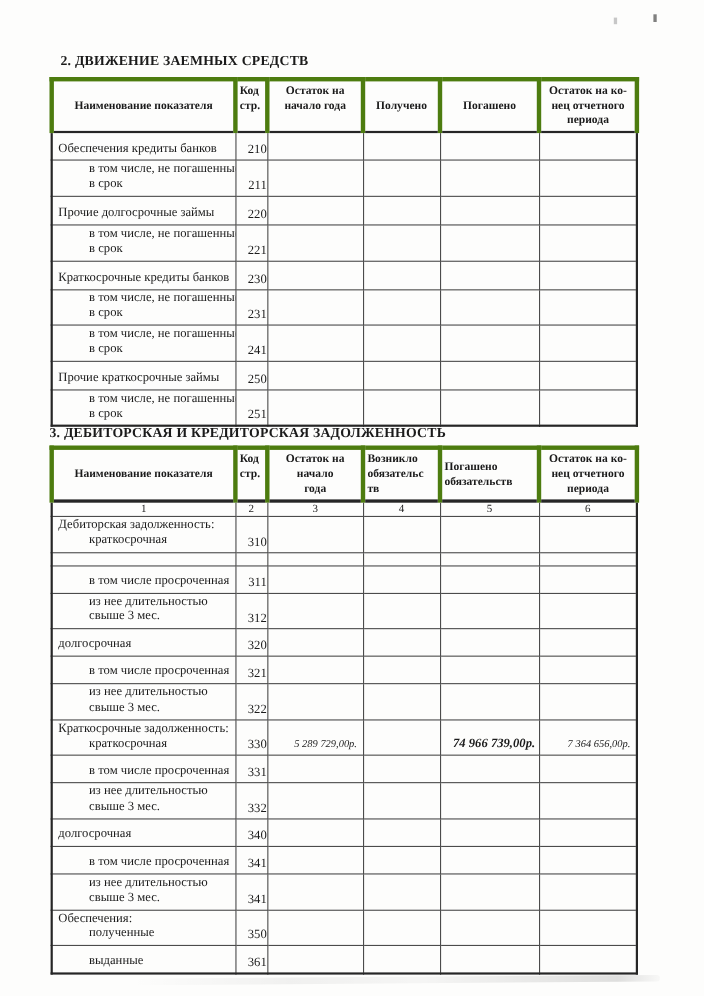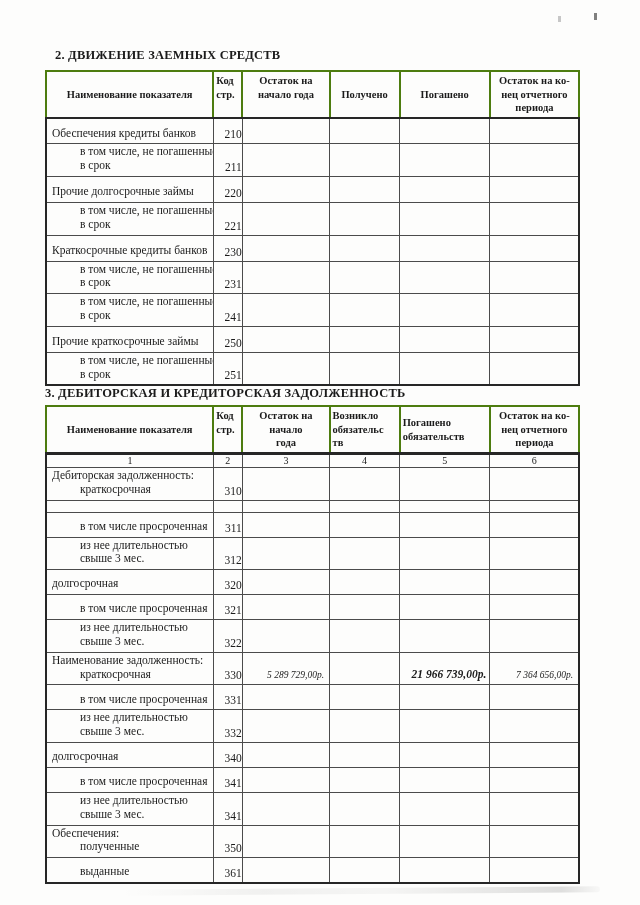--- a/index.html
+++ b/index.html
@@ -16,21 +16,21 @@
   .sec3-title{left:45px;top:386px;}
 
   table.doc-table{
     position:absolute;border-collapse:collapse;table-layout:fixed;
     width:535px;background:transparent;
   }
   .t1{left:45px;top:70px;}
   .t2{left:45px;top:405px;}
 
   .doc-table th{
-    border:2px solid #4d7c0f;
+    border:4px solid #4d7c0f;
     font-weight:bold;font-size:10.5px;line-height:1.3;
     white-space:pre-line;padding:2px 2px;overflow:hidden;
   }
   table.doc-table{border:2px solid #262626;}
   .t1 thead th{border-bottom:2px solid #262626;height:36px;}
   .t2 thead th{border-bottom:3px solid #262626;height:41px;}
 
   .th-center-mid{text-align:center;vertical-align:middle;}
   .th-center-top{text-align:center;vertical-align:top;}
   .th-left-top{text-align:left;vertical-align:top;padding-left:4px;}
@@ -307,27 +307,27 @@
           <div class="lbl ind">свыше 3 мес.</div>
         </td>
         <td class="code-cell">322</td>
         <td class="value-cell"></td>
         <td class="value-cell"></td>
         <td class="value-cell"></td>
         <td class="value-cell"></td>
       </tr>
       <tr class="row-two">
         <td class="name-cell">
-          <div class="lbl">Наименование задолженность:</div>
+          <div class="lbl">Краткосрочные задолженность:</div>
           <div class="lbl ind">краткосрочная</div>
         </td>
         <td class="code-cell">330</td>
         <td class="value-cell">5 289 729,00р.</td>
         <td class="value-cell"></td>
-        <td class="value-cell bold-val">21 966 739,00р.</td>
+        <td class="value-cell bold-val">74 966 739,00р.</td>
         <td class="value-cell">7 364 656,00р.</td>
       </tr>
       <tr class="row-one">
         <td class="name-cell">
           <div class="lbl ind">в том числе просроченная</div>
         </td>
         <td class="code-cell">331</td>
         <td class="value-cell"></td>
         <td class="value-cell"></td>
         <td class="value-cell"></td>

